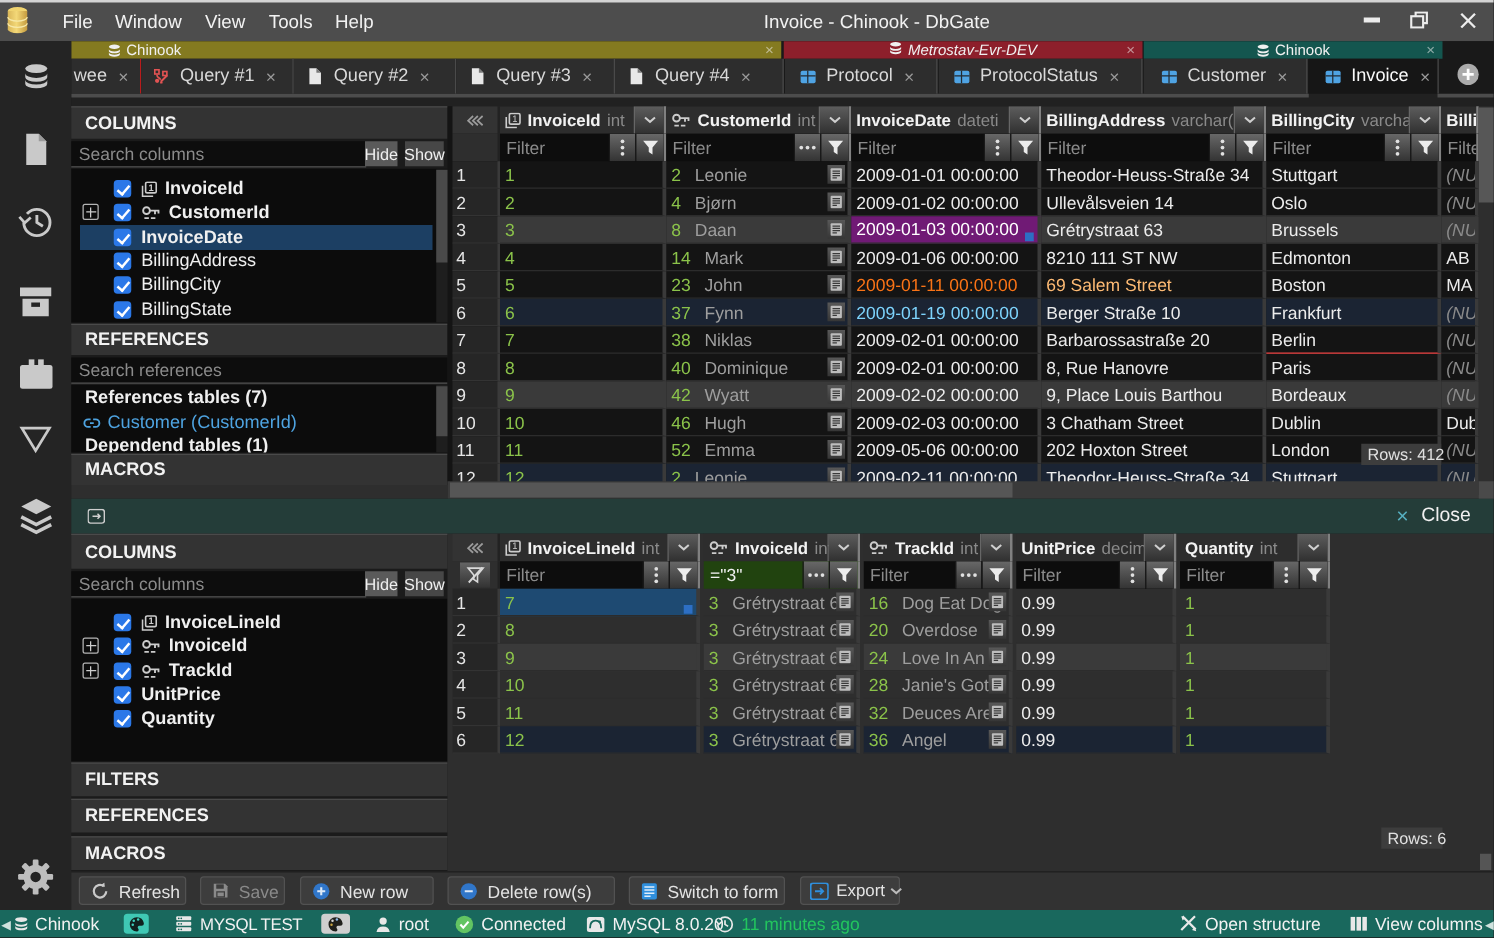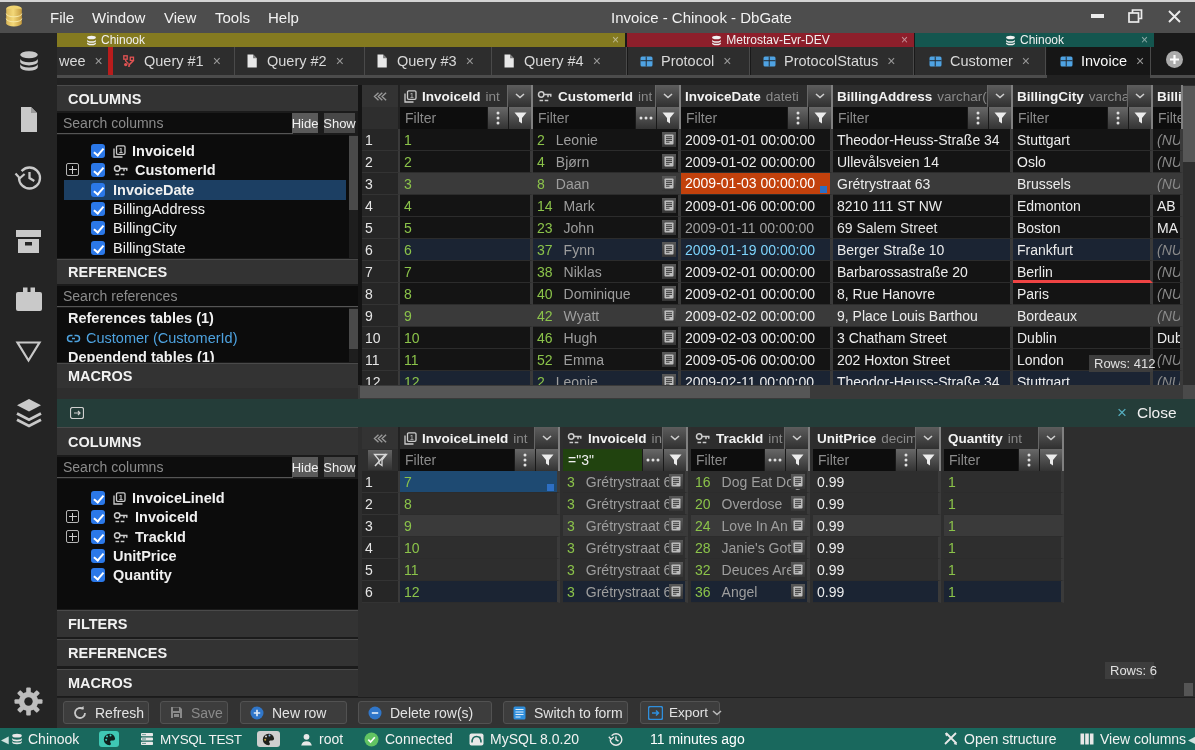--- a/index.html
+++ b/index.html
@@ -44,42 +44,42 @@
       <svg width="11" height="11" viewBox="0 0 11 11">
         <ellipse cx="5.5" cy="2.42" rx="4.4" ry="1.76" fill="#f0f0f0"></ellipse>
         <path d="M1.1 4.4 a4.4 1.76 0 0 0 8.8 0 l0 1.54 a4.4 1.76 0 0 1 -8.8 0 z" fill="#f0f0f0"></path>
         <path d="M1.1 7.04 a4.4 1.76 0 0 0 8.8 0 l0 1.54 a4.4 1.76 0 0 1 -8.8 0 z" fill="#f0f0f0"></path>
       </svg>
       <span style="margin-left:4px;">Chinook</span>
     </span>
     <span style="position:absolute;right:6px;top:0px;opacity:.55;font-size:12px;">×</span>
   </div>
 <div class="a flex" style="left:627px;top:33px;width:287px;height:14px;background:#8d1f2b;font-size:12px;color:#f0f0f0;">
-    <span style="margin:0 auto;display:inline-flex;align-items:center;">
+    <span style="margin:0 auto;display:inline-flex;font-style:italic;">
       <svg width="11" height="11" viewBox="0 0 11 11">
         <ellipse cx="5.5" cy="2.42" rx="4.4" ry="1.76" fill="#f0f0f0"></ellipse>
         <path d="M1.1 4.4 a4.4 1.76 0 0 0 8.8 0 l0 1.54 a4.4 1.76 0 0 1 -8.8 0 z" fill="#f0f0f0"></path>
         <path d="M1.1 7.04 a4.4 1.76 0 0 0 8.8 0 l0 1.54 a4.4 1.76 0 0 1 -8.8 0 z" fill="#f0f0f0"></path>
       </svg>
       <span style="margin-left:4px;">Metrostav-Evr-DEV</span>
     </span>
     <span style="position:absolute;right:6px;top:0px;opacity:.55;font-size:12px;">×</span>
   </div>
 <div class="a flex" style="left:915px;top:33px;width:239px;height:14px;background:#14564f;font-size:12px;color:#f0f0f0;">
     <span style="margin:0 auto;display:inline-flex;align-items:center;">
       <svg width="11" height="11" viewBox="0 0 11 11">
         <ellipse cx="5.5" cy="2.42" rx="4.4" ry="1.76" fill="#f0f0f0"></ellipse>
         <path d="M1.1 4.4 a4.4 1.76 0 0 0 8.8 0 l0 1.54 a4.4 1.76 0 0 1 -8.8 0 z" fill="#f0f0f0"></path>
         <path d="M1.1 7.04 a4.4 1.76 0 0 0 8.8 0 l0 1.54 a4.4 1.76 0 0 1 -8.8 0 z" fill="#f0f0f0"></path>
       </svg>
       <span style="margin-left:4px;">Chinook</span>
     </span>
     <span style="position:absolute;right:6px;top:0px;opacity:.55;font-size:12px;">×</span>
   </div>
-<div class="a flex" style="left:57px;top:47px;width:56px;height:28px;background:#2d2d2d;border-right:5px solid #b91c1c;font-size:14.5px;color:#d9d9d9;padding-left:2px;">
+<div class="a flex" style="left:57px;top:47px;width:56px;height:28px;background:#2d2d2d;border-right:1px solid #b91c1c;font-size:14.5px;color:#d9d9d9;padding-left:2px;">
     <span>wee</span>
     <span style="margin-left:9px;color:#9a9a9a;font-size:14px;">×</span>
   </div>
 <div class="a flex" style="left:113px;top:47px;width:122px;height:28px;background:#2d2d2d;border-right:1px solid #4a4a4a;font-size:14.5px;color:#d9d9d9;padding-left:10px;">
     <span style="margin-right:8px;display:inline-flex;">
       <svg width="13" height="12" viewBox="0 0 13 12">
         <rect x="0.8" y="0.8" width="3.4" height="3.4" fill="none" stroke="#e25353" stroke-width="1.3"></rect>
         <rect x="7.3" y="2.2" width="3.2" height="3.2" fill="none" stroke="#e25353" stroke-width="1.3"></rect>
         <circle cx="2.7" cy="9.6" r="1.7" fill="#e25353"></circle>
         <path d="M2.5 4.8 c0 2.5 2 2 3 4" stroke="#e25353" stroke-width="1.3" fill="none"></path>
@@ -280,21 +280,21 @@
   </div>
 <div class="a flex " style="left:91px;top:239px;height:18px;font-size:14.5px;color:#f0f0f0;">
     <span class="cb" style="margin-right:8px;"></span>
     <span>BillingState</span>
   </div>
 <div class="a" style="left:349px;top:135px;width:10px;height:123px;background:#1e1e1e;"></div>
 <div class="a" style="left:349px;top:136px;width:10px;height:74px;background:#4a4a4a;"></div>
 <div class="a flex bold" style="left:57px;top:259px;width:301px;height:25px;background:#333333;border-top:1px solid #4a4a4a;font-size:14.5px;color:#f2f2f2;padding-left:11px;">REFERENCES</div>
 <div class="a" style="left:57px;top:286px;width:301px;height:21px;background:#0d0d0d;border-bottom:1px solid #555;font-size:14px;color:#8b8b8b;padding:2px 0 0 6px;">Search references</div>
 <div class="a" style="left:57px;top:308px;width:301px;height:54px;background:#0c0c0c;"></div>
-<div class="a bold" style="left:68px;top:310px;font-size:14.5px;color:#f0f0f0;">References tables (1)</div>
+<div class="a bold" style="left:68px;top:310px;font-size:14.5px;color:#f0f0f0;">References tables (7)</div>
 <div class="a flex" style="left:66px;top:330px;font-size:14.5px;color:#4ea3e0;">
     <svg width="15" height="11" viewBox="0 0 15 11">
       <path d="M6 5.5 h3 M6.5 2.5 h-2 a3 3 0 0 0 0 6 h2 M8.5 2.5 h2 a3 3 0 0 1 0 6 h-2" stroke="#4ea3e0" stroke-width="1.5" fill="none"></path>
     </svg>
     <span style="margin-left:5px;">Customer (CustomerId)</span>
   </div>
 <div class="a bold" style="left:68px;top:349px;width:240px;font-size:14.5px;color:#f0f0f0;height:13px;overflow:hidden;">Dependend tables (1)</div>
 <div class="a" style="left:349px;top:308px;width:10px;height:54px;background:#1e1e1e;"></div>
 <div class="a" style="left:349px;top:309px;width:10px;height:40px;background:#4a4a4a;"></div>
 <div class="a flex bold" style="left:57px;top:363px;width:301px;height:25px;background:#333333;border-top:1px solid #4a4a4a;font-size:14.5px;color:#f2f2f2;padding-left:11px;">MACROS</div>
@@ -471,21 +471,21 @@
 <div class="a" style="left:1013px;top:151px;width:140px;height:22px;border-right:3px solid #3a3a3a;border-bottom:1px solid #2c2c2c;padding:3px 0 0 4px;white-space:nowrap;overflow:hidden;font-size:14px;"><span style="color:#ececec;">Oslo</span></div>
 <div class="a" style="left:1153px;top:151px;width:30px;height:22px;border-right:3px solid #3a3a3a;border-bottom:1px solid #2c2c2c;padding:3px 0 0 4px;white-space:nowrap;overflow:hidden;font-size:14px;"><span style="color:#8a8a8a;font-style:italic;">(NU</span></div>
 <div class="a" style="left:362px;top:173px;width:38px;height:22px;background:#262626;border-right:2px solid #3a3a3a;border-bottom:1px solid #333;padding:3px 0 0 3px;font-size:14px;color:#e6e6e6;">3</div>
 <div class="a" style="left:400px;top:173px;width:133px;height:22px;border-right:3px solid #3a3a3a;border-bottom:1px solid #2c2c2c;background:#3a3a3a;padding:3px 0 0 4px;white-space:nowrap;overflow:hidden;font-size:14px;"><span style="color:#8bc34a;">3</span></div>
 <div class="a" style="left:533px;top:173px;width:148px;height:22px;border-right:3px solid #3a3a3a;border-bottom:1px solid #2c2c2c;background:#3a3a3a;padding:3px 0 0 4px;white-space:nowrap;overflow:hidden;font-size:14px;"><span style="color:#8bc34a;">8</span><span style="color:#9e9e9e;margin-left:11px;">Daan</span><span style="position:absolute;right:2px;top:3px;width:14px;height:15px;background:linear-gradient(#585858,#363636);display:flex;align-items:center;justify-content:center;">
       <svg width="10" height="11" viewBox="0 0 10 11">
         <rect x="0.5" y="0.5" width="9" height="10" rx="0.8" fill="#bdbdbd"></rect>
         <path d="M2 2.8h6M2 4.6h6M2 6.4h6M2 8.2h3.5" stroke="#3a3a3a" stroke-width="1"></path>
       </svg>
     </span></div>
-<div class="a" style="left:681px;top:173px;width:152px;height:22px;border-right:3px solid #3a3a3a;border-bottom:1px solid #2c2c2c;background:#c2410c;padding:2px 0 0 4px;white-space:nowrap;overflow:hidden;font-size:14px;"><span style="color:#fff;">2009-01-03 00:00:00</span><span style="position:absolute;right:3px;bottom:1px;width:7px;height:7px;background:#2d6fc4;"></span></div>
+<div class="a" style="left:681px;top:173px;width:152px;height:22px;border-right:3px solid #3a3a3a;border-bottom:1px solid #2c2c2c;background:#701a75;padding:2px 0 0 4px;white-space:nowrap;overflow:hidden;font-size:14px;"><span style="color:#fff;">2009-01-03 00:00:00</span><span style="position:absolute;right:3px;bottom:1px;width:7px;height:7px;background:#2d6fc4;"></span></div>
 <div class="a" style="left:833px;top:173px;width:180px;height:22px;border-right:3px solid #3a3a3a;border-bottom:1px solid #2c2c2c;background:#3a3a3a;padding:3px 0 0 4px;white-space:nowrap;overflow:hidden;font-size:14px;"><span style="color:#ececec;">Grétrystraat 63</span></div>
 <div class="a" style="left:1013px;top:173px;width:140px;height:22px;border-right:3px solid #3a3a3a;border-bottom:1px solid #2c2c2c;background:#3a3a3a;padding:3px 0 0 4px;white-space:nowrap;overflow:hidden;font-size:14px;"><span style="color:#ececec;">Brussels</span></div>
 <div class="a" style="left:1153px;top:173px;width:30px;height:22px;border-right:3px solid #3a3a3a;border-bottom:1px solid #2c2c2c;background:#3a3a3a;padding:3px 0 0 4px;white-space:nowrap;overflow:hidden;font-size:14px;"><span style="color:#8a8a8a;font-style:italic;">(NU</span></div>
 <div class="a" style="left:362px;top:195px;width:38px;height:22px;background:#262626;border-right:2px solid #3a3a3a;border-bottom:1px solid #333;padding:3px 0 0 3px;font-size:14px;color:#e6e6e6;">4</div>
 <div class="a" style="left:400px;top:195px;width:133px;height:22px;border-right:3px solid #3a3a3a;border-bottom:1px solid #2c2c2c;padding:3px 0 0 4px;white-space:nowrap;overflow:hidden;font-size:14px;"><span style="color:#8bc34a;">4</span></div>
 <div class="a" style="left:533px;top:195px;width:148px;height:22px;border-right:3px solid #3a3a3a;border-bottom:1px solid #2c2c2c;padding:3px 0 0 4px;white-space:nowrap;overflow:hidden;font-size:14px;"><span style="color:#8bc34a;">14</span><span style="color:#9e9e9e;margin-left:11px;">Mark</span><span style="position:absolute;right:2px;top:3px;width:14px;height:15px;background:linear-gradient(#585858,#363636);display:flex;align-items:center;justify-content:center;">
       <svg width="10" height="11" viewBox="0 0 10 11">
         <rect x="0.5" y="0.5" width="9" height="10" rx="0.8" fill="#bdbdbd"></rect>
         <path d="M2 2.8h6M2 4.6h6M2 6.4h6M2 8.2h3.5" stroke="#3a3a3a" stroke-width="1"></path>
       </svg>
@@ -495,22 +495,22 @@
 <div class="a" style="left:1013px;top:195px;width:140px;height:22px;border-right:3px solid #3a3a3a;border-bottom:1px solid #2c2c2c;padding:3px 0 0 4px;white-space:nowrap;overflow:hidden;font-size:14px;"><span style="color:#ececec;">Edmonton</span></div>
 <div class="a" style="left:1153px;top:195px;width:30px;height:22px;border-right:3px solid #3a3a3a;border-bottom:1px solid #2c2c2c;padding:3px 0 0 4px;white-space:nowrap;overflow:hidden;font-size:14px;"><span style="color:#ececec;">AB</span></div>
 <div class="a" style="left:362px;top:217px;width:38px;height:22px;background:#262626;border-right:2px solid #3a3a3a;border-bottom:1px solid #333;padding:3px 0 0 3px;font-size:14px;color:#e6e6e6;">5</div>
 <div class="a" style="left:400px;top:217px;width:133px;height:22px;border-right:3px solid #3a3a3a;border-bottom:1px solid #2c2c2c;padding:3px 0 0 4px;white-space:nowrap;overflow:hidden;font-size:14px;"><span style="color:#8bc34a;">5</span></div>
 <div class="a" style="left:533px;top:217px;width:148px;height:22px;border-right:3px solid #3a3a3a;border-bottom:1px solid #2c2c2c;padding:3px 0 0 4px;white-space:nowrap;overflow:hidden;font-size:14px;"><span style="color:#8bc34a;">23</span><span style="color:#9e9e9e;margin-left:11px;">John</span><span style="position:absolute;right:2px;top:3px;width:14px;height:15px;background:linear-gradient(#585858,#363636);display:flex;align-items:center;justify-content:center;">
       <svg width="10" height="11" viewBox="0 0 10 11">
         <rect x="0.5" y="0.5" width="9" height="10" rx="0.8" fill="#bdbdbd"></rect>
         <path d="M2 2.8h6M2 4.6h6M2 6.4h6M2 8.2h3.5" stroke="#3a3a3a" stroke-width="1"></path>
       </svg>
     </span></div>
-<div class="a" style="left:681px;top:217px;width:152px;height:22px;border-right:3px solid #3a3a3a;border-bottom:1px solid #2c2c2c;padding:3px 0 0 4px;white-space:nowrap;overflow:hidden;font-size:14px;"><span style="color:#a3a3a3;">2009-01-11 00:00:00</span></div>
-<div class="a" style="left:833px;top:217px;width:180px;height:22px;border-right:3px solid #3a3a3a;border-bottom:1px solid #2c2c2c;padding:3px 0 0 4px;white-space:nowrap;overflow:hidden;font-size:14px;"><span style="color:#e5e5e5;">69 Salem Street</span></div>
+<div class="a" style="left:681px;top:217px;width:152px;height:22px;border-right:3px solid #3a3a3a;border-bottom:1px solid #2c2c2c;padding:3px 0 0 4px;white-space:nowrap;overflow:hidden;font-size:14px;"><span style="color:#f97316;">2009-01-11 00:00:00</span></div>
+<div class="a" style="left:833px;top:217px;width:180px;height:22px;border-right:3px solid #3a3a3a;border-bottom:1px solid #2c2c2c;padding:3px 0 0 4px;white-space:nowrap;overflow:hidden;font-size:14px;"><span style="color:#fdba74;">69 Salem Street</span></div>
 <div class="a" style="left:1013px;top:217px;width:140px;height:22px;border-right:3px solid #3a3a3a;border-bottom:1px solid #2c2c2c;padding:3px 0 0 4px;white-space:nowrap;overflow:hidden;font-size:14px;"><span style="color:#ececec;">Boston</span></div>
 <div class="a" style="left:1153px;top:217px;width:30px;height:22px;border-right:3px solid #3a3a3a;border-bottom:1px solid #2c2c2c;padding:3px 0 0 4px;white-space:nowrap;overflow:hidden;font-size:14px;"><span style="color:#ececec;">MA</span></div>
 <div class="a" style="left:362px;top:239px;width:38px;height:22px;background:#262626;border-right:2px solid #3a3a3a;border-bottom:1px solid #333;padding:3px 0 0 3px;font-size:14px;color:#e6e6e6;">6</div>
 <div class="a" style="left:400px;top:239px;width:133px;height:22px;border-right:3px solid #3a3a3a;border-bottom:1px solid #2c2c2c;background:#1b2433;padding:3px 0 0 4px;white-space:nowrap;overflow:hidden;font-size:14px;"><span style="color:#8bc34a;">6</span></div>
 <div class="a" style="left:533px;top:239px;width:148px;height:22px;border-right:3px solid #3a3a3a;border-bottom:1px solid #2c2c2c;background:#1b2433;padding:3px 0 0 4px;white-space:nowrap;overflow:hidden;font-size:14px;"><span style="color:#8bc34a;">37</span><span style="color:#9e9e9e;margin-left:11px;">Fynn</span><span style="position:absolute;right:2px;top:3px;width:14px;height:15px;background:linear-gradient(#585858,#363636);display:flex;align-items:center;justify-content:center;">
       <svg width="10" height="11" viewBox="0 0 10 11">
         <rect x="0.5" y="0.5" width="9" height="10" rx="0.8" fill="#bdbdbd"></rect>
         <path d="M2 2.8h6M2 4.6h6M2 6.4h6M2 8.2h3.5" stroke="#3a3a3a" stroke-width="1"></path>
       </svg>
     </span></div>
@@ -521,21 +521,21 @@
 <div class="a" style="left:362px;top:261px;width:38px;height:22px;background:#262626;border-right:2px solid #3a3a3a;border-bottom:1px solid #333;padding:3px 0 0 3px;font-size:14px;color:#e6e6e6;">7</div>
 <div class="a" style="left:400px;top:261px;width:133px;height:22px;border-right:3px solid #3a3a3a;border-bottom:1px solid #2c2c2c;padding:3px 0 0 4px;white-space:nowrap;overflow:hidden;font-size:14px;"><span style="color:#8bc34a;">7</span></div>
 <div class="a" style="left:533px;top:261px;width:148px;height:22px;border-right:3px solid #3a3a3a;border-bottom:1px solid #2c2c2c;padding:3px 0 0 4px;white-space:nowrap;overflow:hidden;font-size:14px;"><span style="color:#8bc34a;">38</span><span style="color:#9e9e9e;margin-left:11px;">Niklas</span><span style="position:absolute;right:2px;top:3px;width:14px;height:15px;background:linear-gradient(#585858,#363636);display:flex;align-items:center;justify-content:center;">
       <svg width="10" height="11" viewBox="0 0 10 11">
         <rect x="0.5" y="0.5" width="9" height="10" rx="0.8" fill="#bdbdbd"></rect>
         <path d="M2 2.8h6M2 4.6h6M2 6.4h6M2 8.2h3.5" stroke="#3a3a3a" stroke-width="1"></path>
       </svg>
     </span></div>
 <div class="a" style="left:681px;top:261px;width:152px;height:22px;border-right:3px solid #3a3a3a;border-bottom:1px solid #2c2c2c;padding:3px 0 0 4px;white-space:nowrap;overflow:hidden;font-size:14px;"><span style="color:#ececec;">2009-02-01 00:00:00</span></div>
 <div class="a" style="left:833px;top:261px;width:180px;height:22px;border-right:3px solid #3a3a3a;border-bottom:1px solid #2c2c2c;padding:3px 0 0 4px;white-space:nowrap;overflow:hidden;font-size:14px;"><span style="color:#ececec;">Barbarossastraße 20</span></div>
-<div class="a" style="left:1013px;top:261px;width:140px;height:22px;border-right:3px solid #3a3a3a;border-bottom:3px solid #ef4444;padding:3px 0 0 4px;white-space:nowrap;overflow:hidden;font-size:14px;"><span style="color:#ececec;">Berlin</span></div>
+<div class="a" style="left:1013px;top:261px;width:140px;height:22px;border-right:3px solid #3a3a3a;border-bottom:1px solid #ef4444;padding:3px 0 0 4px;white-space:nowrap;overflow:hidden;font-size:14px;"><span style="color:#ececec;">Berlin</span></div>
 <div class="a" style="left:1153px;top:261px;width:30px;height:22px;border-right:3px solid #3a3a3a;border-bottom:1px solid #2c2c2c;padding:3px 0 0 4px;white-space:nowrap;overflow:hidden;font-size:14px;"><span style="color:#8a8a8a;font-style:italic;">(NU</span></div>
 <div class="a" style="left:362px;top:283px;width:38px;height:22px;background:#262626;border-right:2px solid #3a3a3a;border-bottom:1px solid #333;padding:3px 0 0 3px;font-size:14px;color:#e6e6e6;">8</div>
 <div class="a" style="left:400px;top:283px;width:133px;height:22px;border-right:3px solid #3a3a3a;border-bottom:1px solid #2c2c2c;padding:3px 0 0 4px;white-space:nowrap;overflow:hidden;font-size:14px;"><span style="color:#8bc34a;">8</span></div>
 <div class="a" style="left:533px;top:283px;width:148px;height:22px;border-right:3px solid #3a3a3a;border-bottom:1px solid #2c2c2c;padding:3px 0 0 4px;white-space:nowrap;overflow:hidden;font-size:14px;"><span style="color:#8bc34a;">40</span><span style="color:#9e9e9e;margin-left:11px;">Dominique</span><span style="position:absolute;right:2px;top:3px;width:14px;height:15px;background:linear-gradient(#585858,#363636);display:flex;align-items:center;justify-content:center;">
       <svg width="10" height="11" viewBox="0 0 10 11">
         <rect x="0.5" y="0.5" width="9" height="10" rx="0.8" fill="#bdbdbd"></rect>
         <path d="M2 2.8h6M2 4.6h6M2 6.4h6M2 8.2h3.5" stroke="#3a3a3a" stroke-width="1"></path>
       </svg>
     </span></div>
 <div class="a" style="left:681px;top:283px;width:152px;height:22px;border-right:3px solid #3a3a3a;border-bottom:1px solid #2c2c2c;padding:3px 0 0 4px;white-space:nowrap;overflow:hidden;font-size:14px;"><span style="color:#ececec;">2009-02-01 00:00:00</span></div>
@@ -1047,21 +1047,21 @@
 <div class="a flex" style="left:469px;top:728px;height:22px;font-size:14px;color:#f2f2f2;">
     <span style="display:inline-flex;margin-right:6px;">
       <svg width="15" height="13" viewBox="0 0 15 13">
         <rect x="0.5" y="0.5" width="14" height="12" rx="2" fill="#e8e8e8"></rect>
         <path d="M3 9.5 c0 -4 2 -6 4.5 -6 c2.5 0 4.5 2 4.5 6" fill="none" stroke="#19685d" stroke-width="1.5"></path>
         <circle cx="10.8" cy="4.3" r="0.9" fill="#19685d"></circle>
       </svg>
     </span>
     <span>MySQL 8.0.20</span>
   </div>
-<div class="a flex" style="left:608px;top:728px;height:22px;font-size:14px;color:#ffffff;gap:21px;">
+<div class="a flex" style="left:572px;top:728px;height:22px;font-size:14px;color:#22c55e;">
     <span style="display:inline-flex;margin-right:6px;">
       <svg width="15" height="15" viewBox="0 0 15 15">
         <circle cx="8" cy="7.5" r="5.8" fill="none" stroke="#e8e8e8" stroke-width="1.4"></circle>
         <path d="M8 4.2 v3.3 l2.5 1.6" stroke="#e8e8e8" stroke-width="1.4" fill="none"></path>
         <path d="M2.2 7.5 a5.8 5.8 0 0 1 1.5 -3.8" stroke="#19685d" stroke-width="2.4" fill="none"></path>
         <path d="M0.8 4.8 l2.3 2.6 2.6-2.3" stroke="#e8e8e8" stroke-width="1.3" fill="none"></path>
       </svg>
     </span>
     <span>11 minutes ago</span>
   </div>

